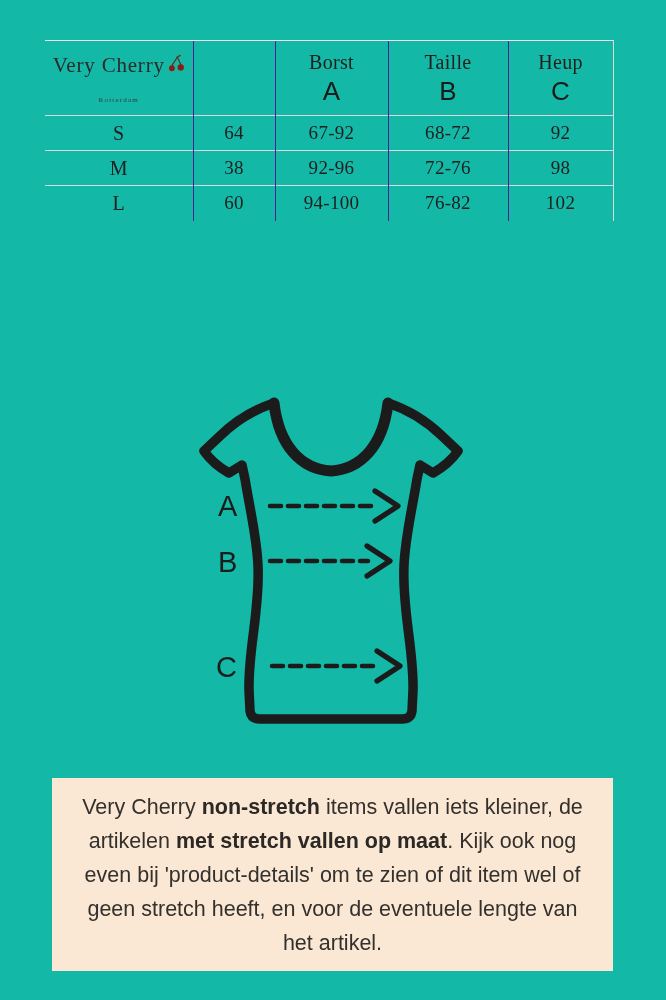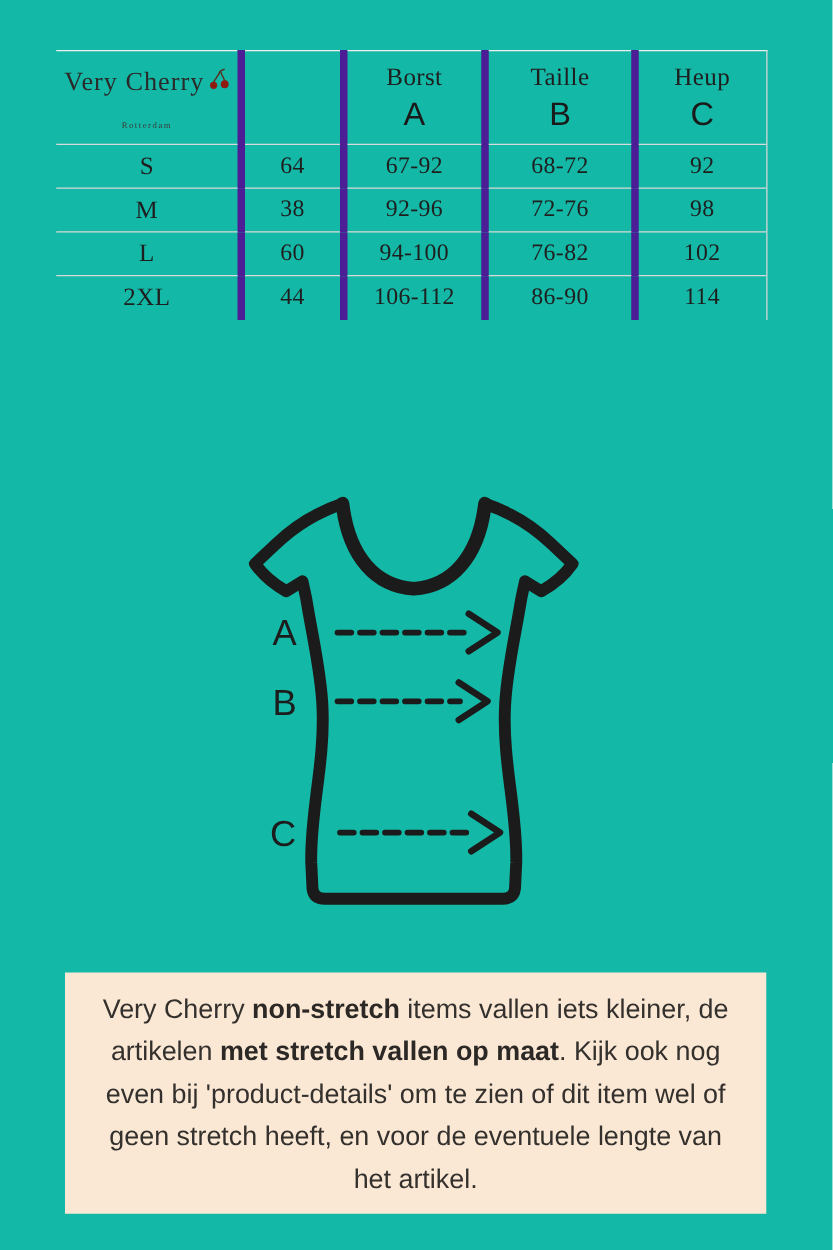--- a/index.html
+++ b/index.html
@@ -15,21 +15,21 @@
   
   .size-table{
     position:absolute;left:45px;top:40px;width:568px;
     border-collapse:collapse;table-layout:fixed;
   }
   .size-table th,.size-table td{
     padding:0;margin:0;text-align:center;vertical-align:middle;
     font-weight:400;
   }
   .size-table th{border-top:1px solid #f0eded;}
-  .size-table th + th, .size-table td + td{border-left:6px solid #4c1d95;}
+  .size-table th + th, .size-table td + td{border-left:1px solid #4c1d95;}
   .size-table th:last-child, .size-table td:last-child{border-right:1px solid #d9d9d9;}
   .size-table tbody td{border-top:1px solid #d9d9d9;}
   .size-table thead tr{height:75px;}
   .size-table tbody tr{height:35px;}
   .head-label{font-size:20px;color:#1e1e1e;letter-spacing:.3px;}
   .head-letter{
     font-family:"Liberation Sans", sans-serif;
     font-size:26px;color:#1a1a1a;margin-top:3px;line-height:1.1;
   }
   .cell-size{font-size:20px;letter-spacing:.4px;}
@@ -123,27 +123,20 @@
         <td class="cell-num">72-76</td>
         <td class="cell-num">98</td>
       </tr>
       <tr>
         <td class="cell-size">L</td>
         <td class="cell-num">60</td>
         <td class="cell-num">94-100</td>
         <td class="cell-num">76-82</td>
         <td class="cell-num">102</td>
       </tr>
-      <tr>
-        <td class="cell-size">2XL</td>
-        <td class="cell-num">44</td>
-        <td class="cell-num">106-112</td>
-        <td class="cell-num">86-90</td>
-        <td class="cell-num">114</td>
-      </tr>
     </tbody>
   </table>
 
   <div class="tshirt-wrap">
     <svg viewBox="0 0 270 348">
       <g fill="none" stroke="#1b1b1b" stroke-linecap="round" stroke-linejoin="round">
 
         <path stroke-width="9.5" d="
           M 76,15
           Q 46,25 23,47

